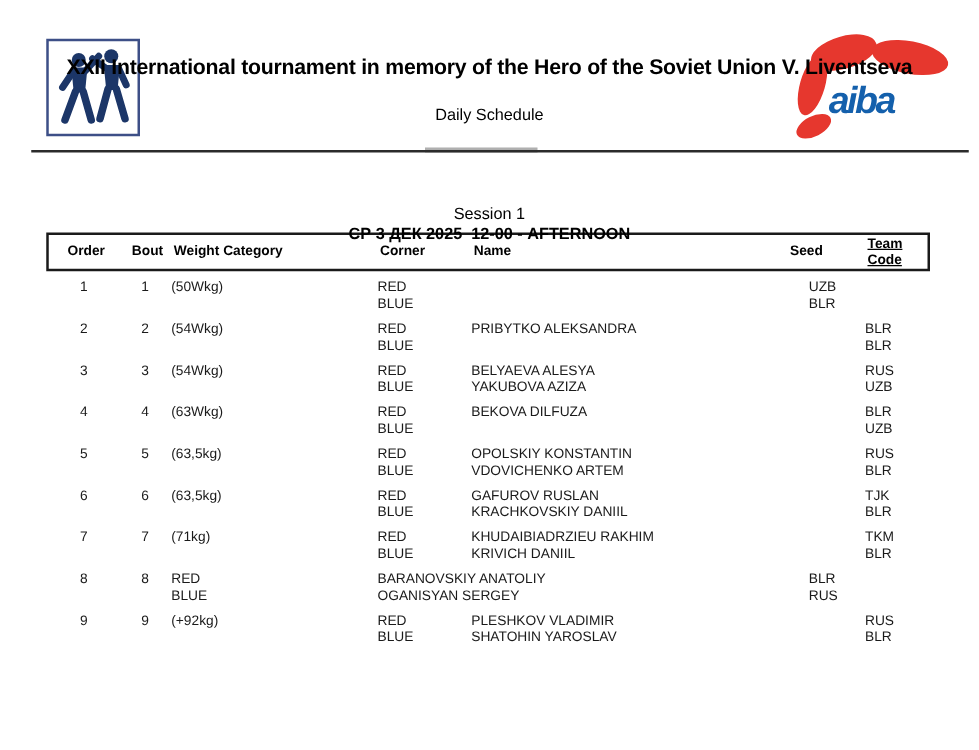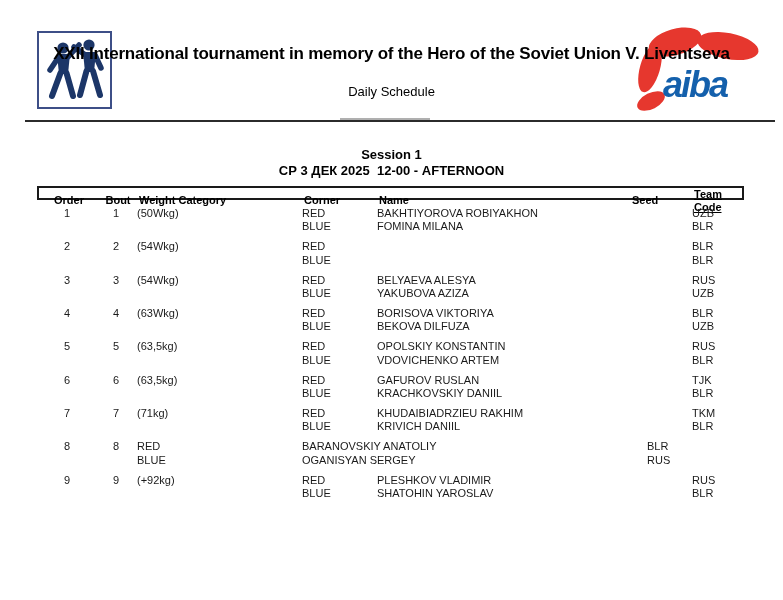--- a/index.html
+++ b/index.html
@@ -21,21 +21,21 @@
     background:#fff;
     z-index:1;
   }
   .aiba-box {
     position:absolute; left:633px; top:24px;
     width:145px; height:98px;
     z-index:1;
   }
   .aiba-word {
     position:absolute; left:30px; top:40px;
-    font-size:36px; font-weight:bold; font-style:italic;
+    font-size:30px; font-weight:bold; font-style:italic;
     letter-spacing:-2px;
     z-index:2;
   }
   .page-title {
     position:absolute; left:0; top:44px; width:783px;
     text-align:center;
     font-size:17px; font-weight:bold; letter-spacing:-0.2px;
     white-space:nowrap;
     z-index:3; color:#000;
   }
@@ -52,32 +52,32 @@
   .header-rule-smudge {
     position:absolute; left:340px; top:118px; width:90px; height:4px;
     background:#8d8d8d; opacity:.7; z-index:0;
   }
 
   
   .session-block {
     position:absolute; left:0; top:147px; width:783px;
     text-align:center; z-index:2;
   }
-  .session-title { font-size:13px; font-weight:bold; line-height:16px; color:#000; }
+  .session-title { font-size:13px; font-weight:normal; line-height:16px; color:#000;margin-top:16px; }
   .session-datetime { font-size:13px; font-weight:bold; line-height:16px; white-space:pre; color:#000; }
 
   
   .sched-table { position:absolute; left:37px; top:186px; width:707px; }
   .grid-cols {
     display:grid;
     grid-template-columns:60px 38px 165px 75px 255px 45px 69px;
   }
   .thead {
     border:2px solid #1a1a1a;
-    height:14px;
+    height:31px;
     align-items:center;
     font-weight:bold; font-size:11px; line-height:12.5px;
     color:#000;
   }
   .th { white-space:normal; }
   .th-order, .th-bout { text-align:center; }
   .th-weight, .th-corner, .th-name { padding-left:2px; }
   .th-seed { text-align:left; padding-right:8px; }
   .th-team { padding-left:17px; width:69px;text-decoration:underline; }
 
@@ -153,40 +153,37 @@
   </div>
   <div class="tbody">
   <div class="bout-row grid-cols">
     <div class="cell c-order">1</div>
     <div class="cell c-bout">1</div>
     <div class="cell c-weight">(50Wkg)</div>
     <div class="cell c-corner">
       <div class="red-label">RED</div>
       <div class="blue-label">BLUE</div>
     </div>
-    <div class="cell c-name">
-      <div class="red-name">BAKHTIYOROVA ROBIYAKHON</div>
-      <div class="blue-name">FOMINA MILANA</div>
-    </div>
     <div class="cell c-seed"></div>
     <div class="cell c-team">
       <div class="red-team">UZB</div>
       <div class="blue-team">BLR</div>
     </div>
   </div>
 
   <div class="bout-row grid-cols">
     <div class="cell c-order">2</div>
     <div class="cell c-bout">2</div>
     <div class="cell c-weight">(54Wkg)</div>
     <div class="cell c-corner">
       <div class="red-label">RED</div>
       <div class="blue-label">BLUE</div>
     </div>
     <div class="cell c-name">
+      <div class="blue-name">PRIBYTKO ALEKSANDRA</div>
     </div>
     <div class="cell c-seed"></div>
     <div class="cell c-team">
       <div class="red-team">BLR</div>
       <div class="blue-team">BLR</div>
     </div>
   </div>
 
   <div class="bout-row grid-cols">
     <div class="cell c-order">3</div>
@@ -209,21 +206,20 @@
 
   <div class="bout-row grid-cols">
     <div class="cell c-order">4</div>
     <div class="cell c-bout">4</div>
     <div class="cell c-weight">(63Wkg)</div>
     <div class="cell c-corner">
       <div class="red-label">RED</div>
       <div class="blue-label">BLUE</div>
     </div>
     <div class="cell c-name">
-      <div class="red-name">BORISOVA VIKTORIYA</div>
       <div class="blue-name">BEKOVA DILFUZA</div>
     </div>
     <div class="cell c-seed"></div>
     <div class="cell c-team">
       <div class="red-team">BLR</div>
       <div class="blue-team">UZB</div>
     </div>
   </div>
 
   <div class="bout-row grid-cols">

